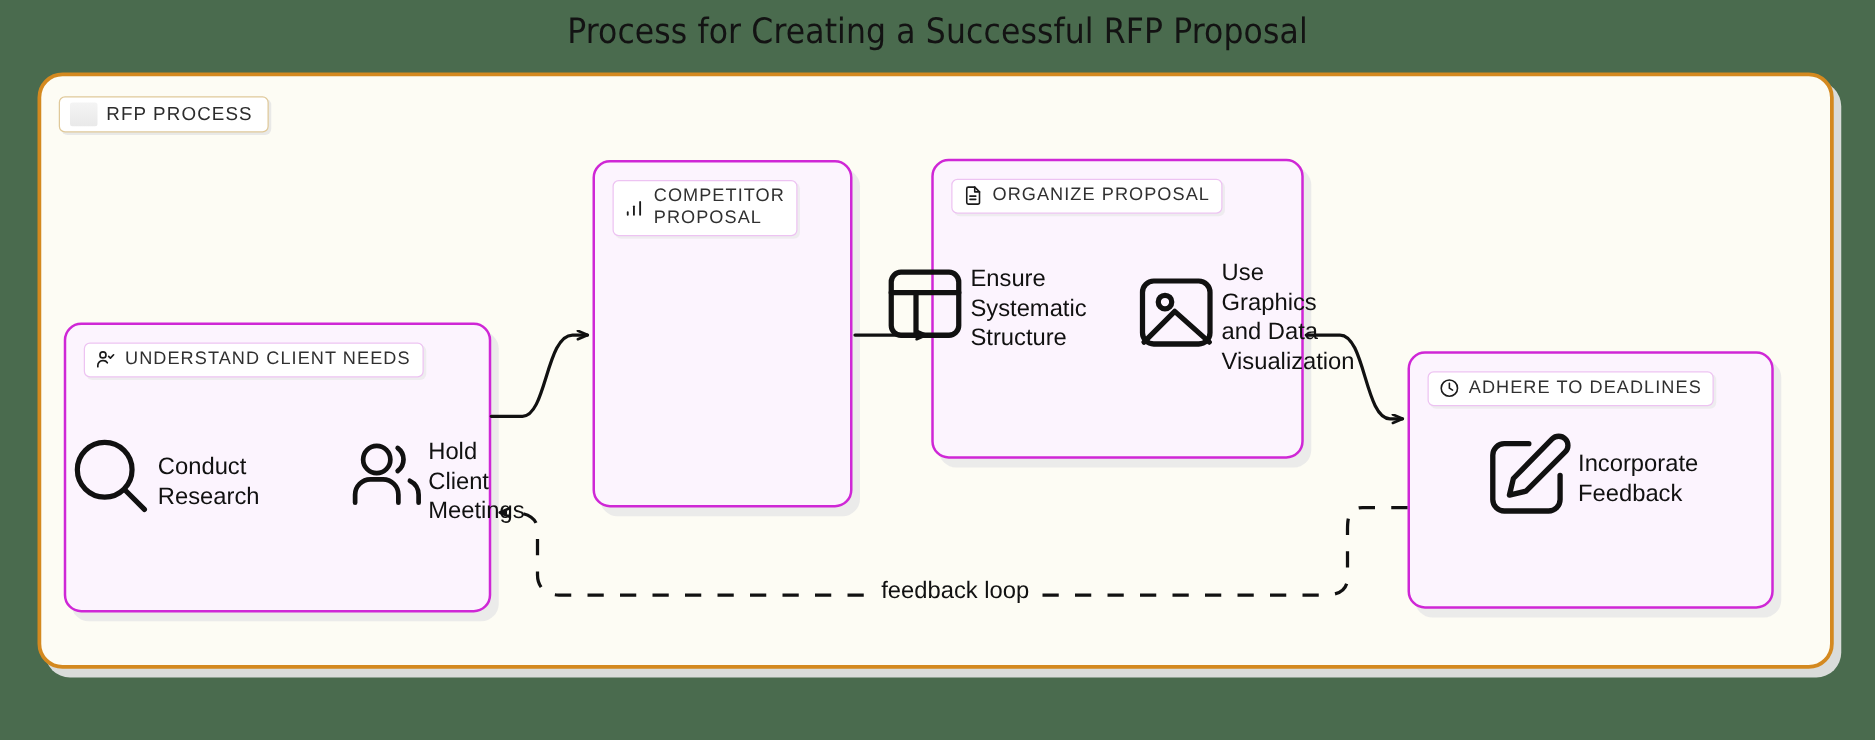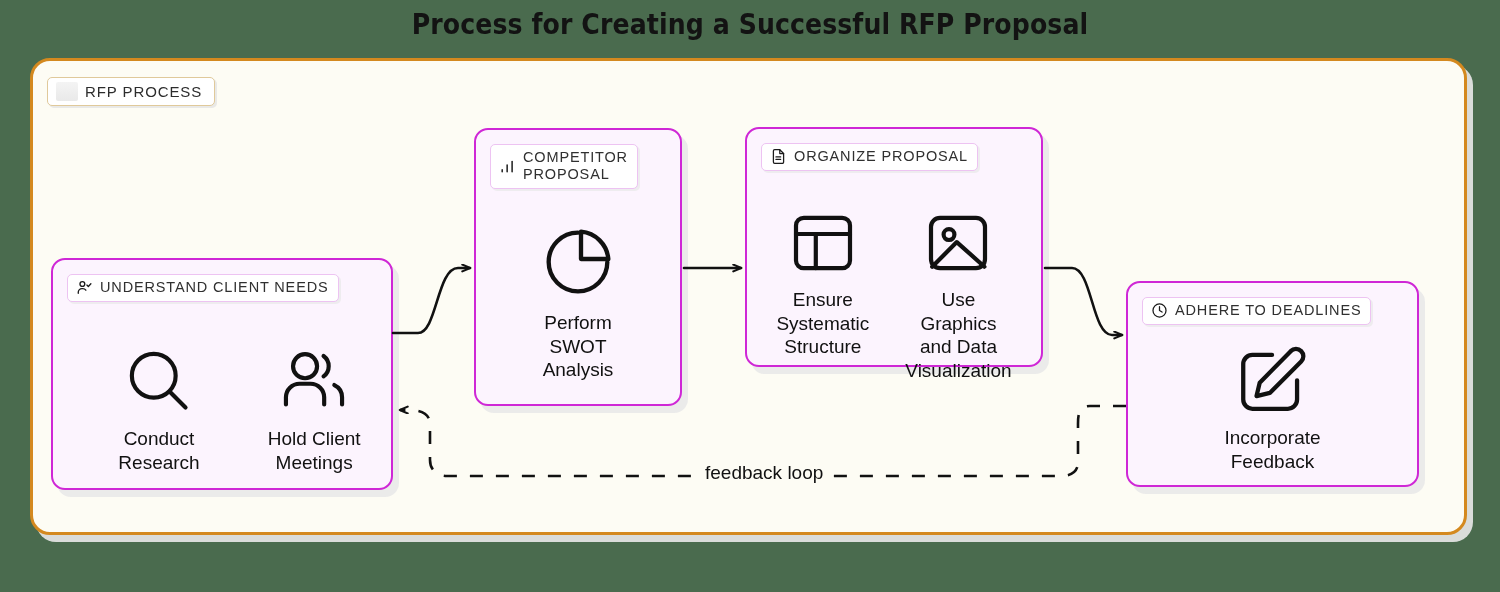--- a/index.html
+++ b/index.html
@@ -20,21 +20,21 @@
 
   
   .diagram-title {
     position: absolute;
     left: 0;
     top: 8px;
     width: 1500px;
     text-align: center;
     font-family: "DejaVu Sans Condensed", "Liberation Sans", sans-serif;
     font-size: 28px;
-    font-weight: 700;
+    font-weight: 400;
     color: #131313;
     letter-spacing: 0.1px;
     white-space: nowrap;
   }
 
   
   .outer-container {
     position: absolute;
     left: 18px;
     top: 58px;
@@ -114,23 +114,22 @@
     position: absolute;
     left: 0;
     right: 0;
     display: flex;
     justify-content: center;
     align-items: flex-start;
   }
 
   .item {
     display: flex;
-    flex-direction: column;
+    flex-direction: row;
     align-items: center;
-    text-align: center;
   }
   .item .item-icon {
     display: block;
     margin-bottom: 9px;
   }
   .item .item-label {
     font-size: 19px;
     line-height: 23.5px;
     color: #111111;
     white-space: pre-line;
@@ -217,31 +216,20 @@
   <div class="stage" id="stage-competitor">
     <div class="stage-badge">
       <svg class="badge-icon" viewBox="0 0 24 24" fill="none" stroke="#1b1b1b" stroke-width="2.1" stroke-linecap="round">
         <line x1="4.5" y1="16.5" x2="4.5" y2="19.5"></line>
         <line x1="11.5" y1="10" x2="11.5" y2="19.5"></line>
         <line x1="18.5" y1="5" x2="18.5" y2="19.5"></line>
       </svg>
       <span class="badge-text">COMPETITOR
 PROPOSAL</span>
     </div>
-    <div class="items">
-      <div class="item">
-        <svg class="item-icon" width="80" height="80" viewBox="0 0 24 24" fill="none" stroke="#111111" stroke-width="1.3" stroke-linecap="round" stroke-linejoin="round">
-          <path d="M12 3.2a8.8 8.8 0 1 0 8.8 8.8"></path>
-          <path d="M12.9 2.9a9 9 0 0 1 8.2 8.2h-8.2z"></path>
-        </svg>
-        <div class="item-label">Perform
-SWOT
-Analysis</div>
-      </div>
-    </div>
   </div>
 
   <div class="stage" id="stage-organize">
     <div class="stage-badge">
       <svg class="badge-icon" viewBox="0 0 24 24" fill="none" stroke="#1b1b1b" stroke-width="1.8" stroke-linecap="round" stroke-linejoin="round">
         <path d="M13.8 2.4H6.6a1.8 1.8 0 0 0-1.8 1.8v15.6a1.8 1.8 0 0 0 1.8 1.8h10.8a1.8 1.8 0 0 0 1.8-1.8V7.8z"></path>
         <path d="M13.8 2.4V7.8h5.4"></path>
         <line x1="8.4" y1="12.6" x2="15" y2="12.6"></line>
         <line x1="8.4" y1="16.2" x2="15" y2="16.2"></line>
       </svg>

